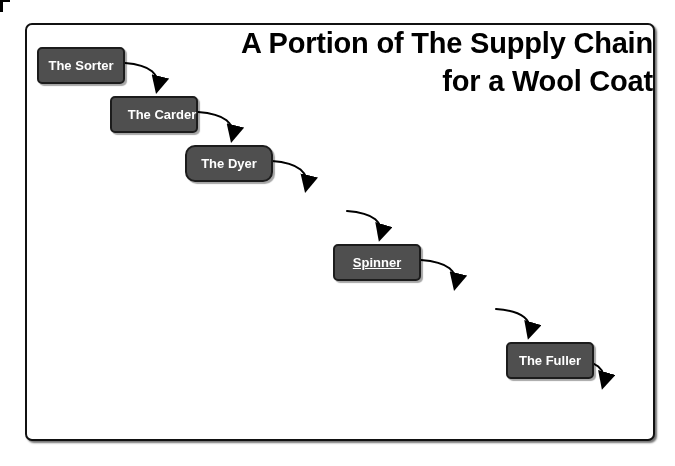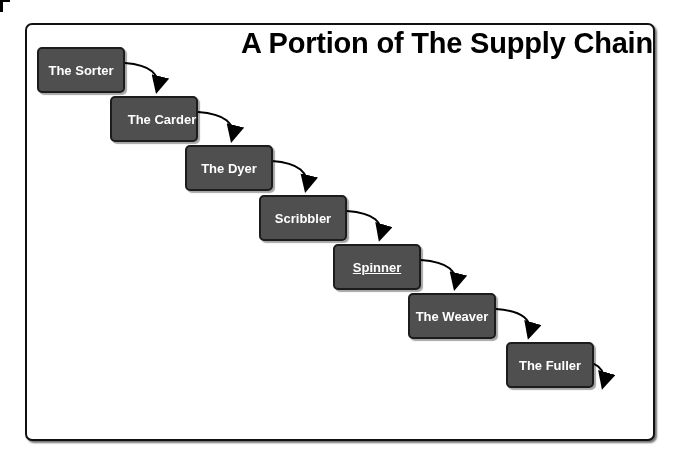--- a/index.html
+++ b/index.html
@@ -54,21 +54,21 @@
   }
   .arrow {
     fill: none;
     stroke: #000000;
     stroke-width: 2;
     stroke-linecap: round;
   }
   .node {
     position: absolute;
     width: 88px;
-    height: 46px;
+    height: 37px;
     box-sizing: border-box;
     background: #4f4f4f;
     border: 2px solid #1c1c1c;
     border-radius: 5px;
     box-shadow: 2px 2px 1px rgba(0,0,0,0.35);
     color: #ffffff;
     font-weight: bold;
     font-size: 13px;
     display: flex;
     align-items: center;
@@ -88,20 +88,21 @@
 <body>
 
 <div class="canvas">
 
   <div class="corner-artifact"></div>
 
   <div class="frame" style="border-color: rgb(17, 17, 17);"></div>
 
   <div class="title" style="color: rgb(0, 0, 0);">
     <div>A Portion of The Supply Chain</div>
+    <div>for a Wool Coat</div>
   </div>
 
   <svg class="arrows" width="675" height="466" viewBox="0 0 675 466">
     <defs>
       <marker id="ah" markerWidth="9" markerHeight="9" refX="7" refY="4.5" orient="auto">
         <path d="M0,0 L9,4.5 L0,9 Z" fill="#000000"></path>
       </marker>
     </defs>
     <path class="arrow" marker-end="url(#ah)" d="M125,63 Q163,66 157,90" style="stroke: rgb(0, 0, 0);"></path>
     <path class="arrow" marker-end="url(#ah)" d="M198,112 Q238,115 232,139" style="stroke: rgb(0, 0, 0);"></path>
@@ -111,29 +112,23 @@
     <path class="arrow" marker-end="url(#ah)" d="M496,309 Q536,312 529,336" style="stroke: rgb(0, 0, 0);"></path>
     <path class="arrow" marker-end="url(#ah)" d="M570,358 Q610,361 603,386" style="stroke: rgb(0, 0, 0);"></path>
   </svg>
 
   <div class="node n1" style="background: rgb(79, 79, 79);">
     <span>The Sorter</span>
   </div>
   <div class="node n2" style="background: rgb(79, 79, 79);">
     <span>The Carder</span>
   </div>
-  <div class="node n3" style="background: rgb(79, 79, 79);">
+  <div class="node n3" style="background: rgb(79, 79, 79); border-radius: 10px;">
     <span>The Dyer</span>
-  </div>
-  <div class="node n4" style="background: rgb(79, 79, 79);">
-    <span>Scribbler</span>
   </div>
   <div class="node n5" style="background: rgb(79, 79, 79); text-decoration: underline;">
     <span>Spinner</span>
-  </div>
-  <div class="node n6" style="background: rgb(79, 79, 79);">
-    <span>The Weaver</span>
   </div>
   <div class="node n7" style="background: rgb(79, 79, 79);">
     <span>The Fuller</span>
   </div>
 
 </div>
 
 </body></html>

